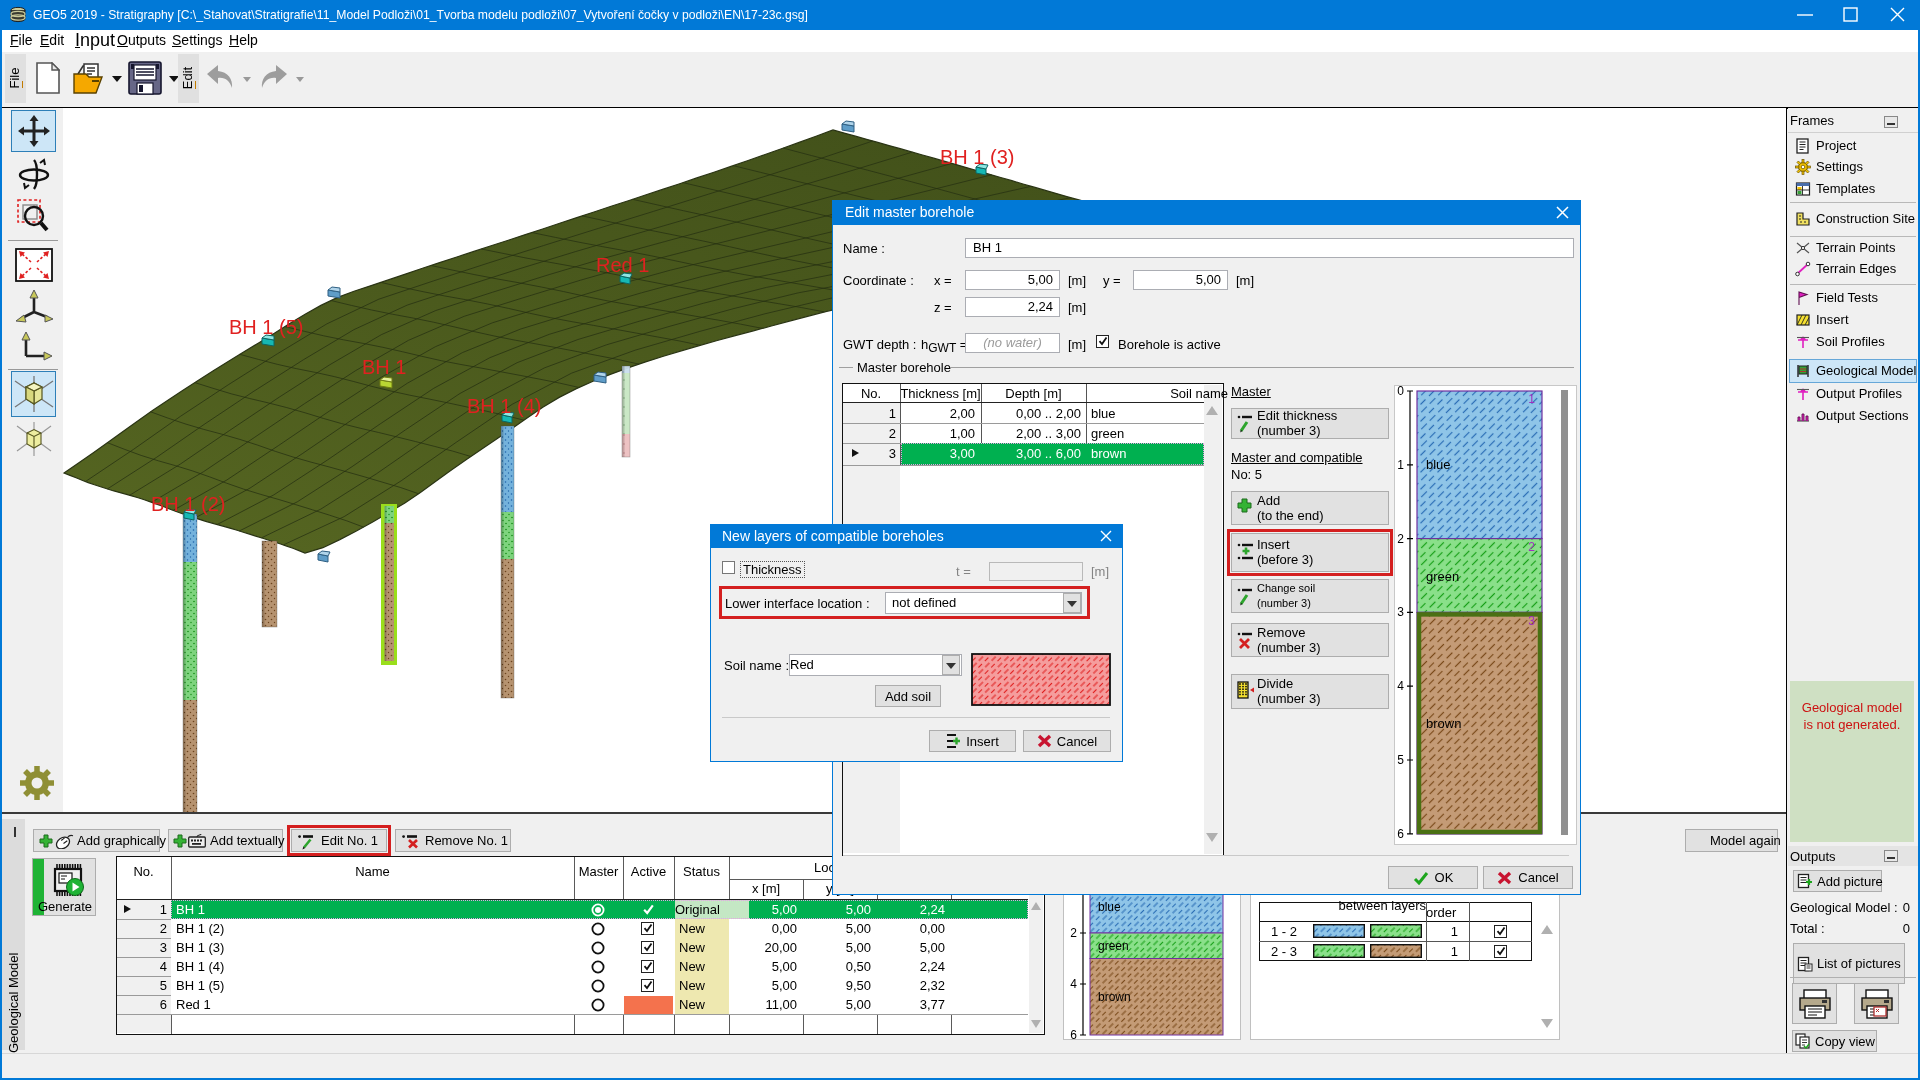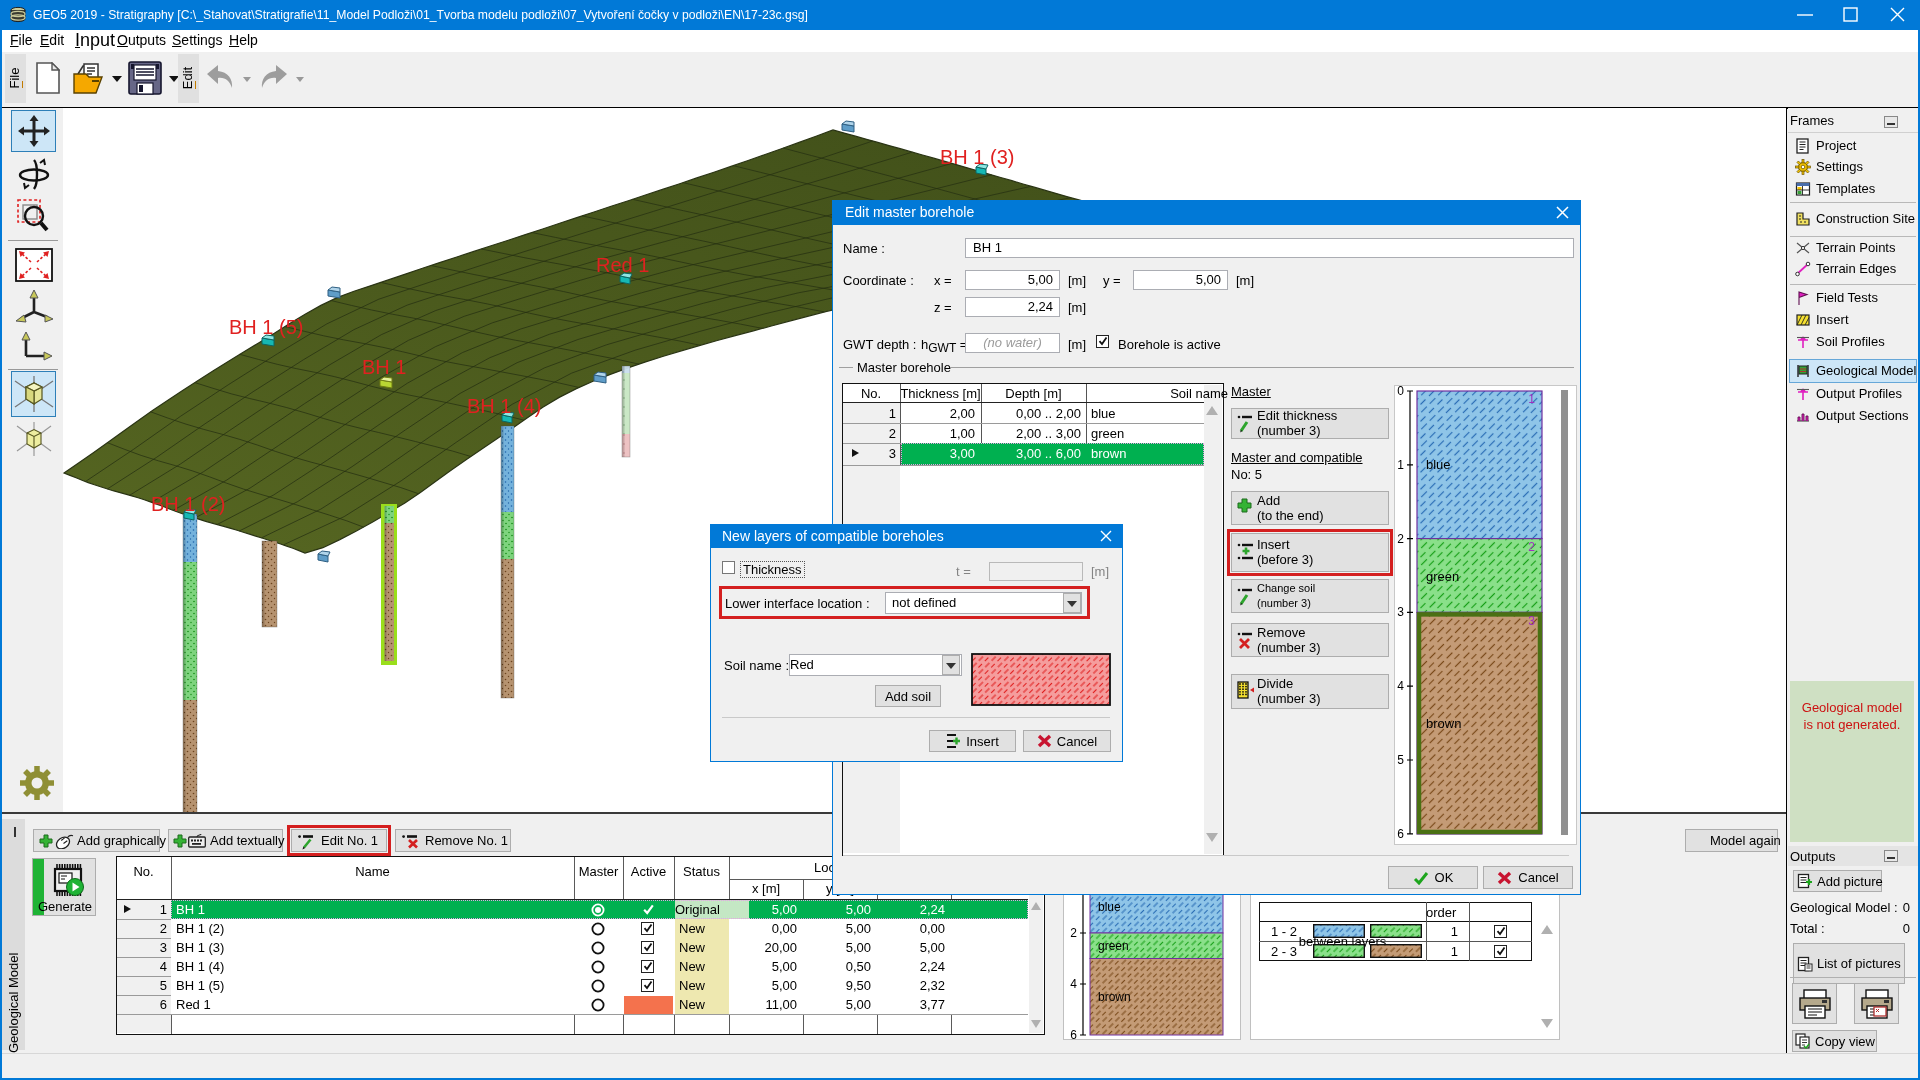--- a/index.html
+++ b/index.html
@@ -547,21 +547,21 @@
       <text x="35" y="70">green</text>
       <text x="35" y="121">brown</text>
 </g>
 </svg>
 <div class="abs" style="left:1250px;top:880px;width:310px;height:160px;background:#fff;border:1px solid #c0c0c0"></div>
 <div class="abs" style="left:1259px;top:902px;width:273px;height:59px;border:1.4px solid #111"></div>
 <div class="abs" style="left:1259px;top:921px;width:273px;height:1.4px;background:#111"></div>
 <div class="abs" style="left:1259px;top:941px;width:273px;height:1px;background:#555"></div>
 <div class="abs" style="left:1426px;top:902px;width:1px;height:59px;background:#555"></div>
 <div class="abs" style="left:1469px;top:902px;width:1px;height:59px;background:#555"></div>
-<div class="abs" style="left:1259px;top:934px;width:167px;text-align:center;font-size:13px">between layers</div>
+<div class="abs" style="left:1259px;top:898px;width:167px;text-align:right;font-size:13px">between layers</div>
 <div class="abs" style="left:1426px;top:905px;width:43px;text-align:left;font-size:13px">order</div>
 <div class="abs" style="left:1262px;top:924px;width:44px;text-align:center;font-size:13px">1 - 2</div>
 <svg class="abs" style="left:1313px;top:924px" width="52" height="14" viewBox="0 0 52 14">
     <rect x="0.7" y="0.7" width="50.6" height="12.6" fill="url(#mhB)" stroke="#111" stroke-width="1.4"></rect>
   </svg>
 <svg class="abs" style="left:1370px;top:924px" width="52" height="14" viewBox="0 0 52 14">
     <rect x="0.7" y="0.7" width="50.6" height="12.6" fill="url(#mhG)" stroke="#111" stroke-width="1.4"></rect>
   </svg>
 <div class="abs" style="left:1430px;top:924px;width:28px;text-align:right;font-size:13px">1</div>
 <div class="cb" style="left:1494px;top:924.5px"></div>

